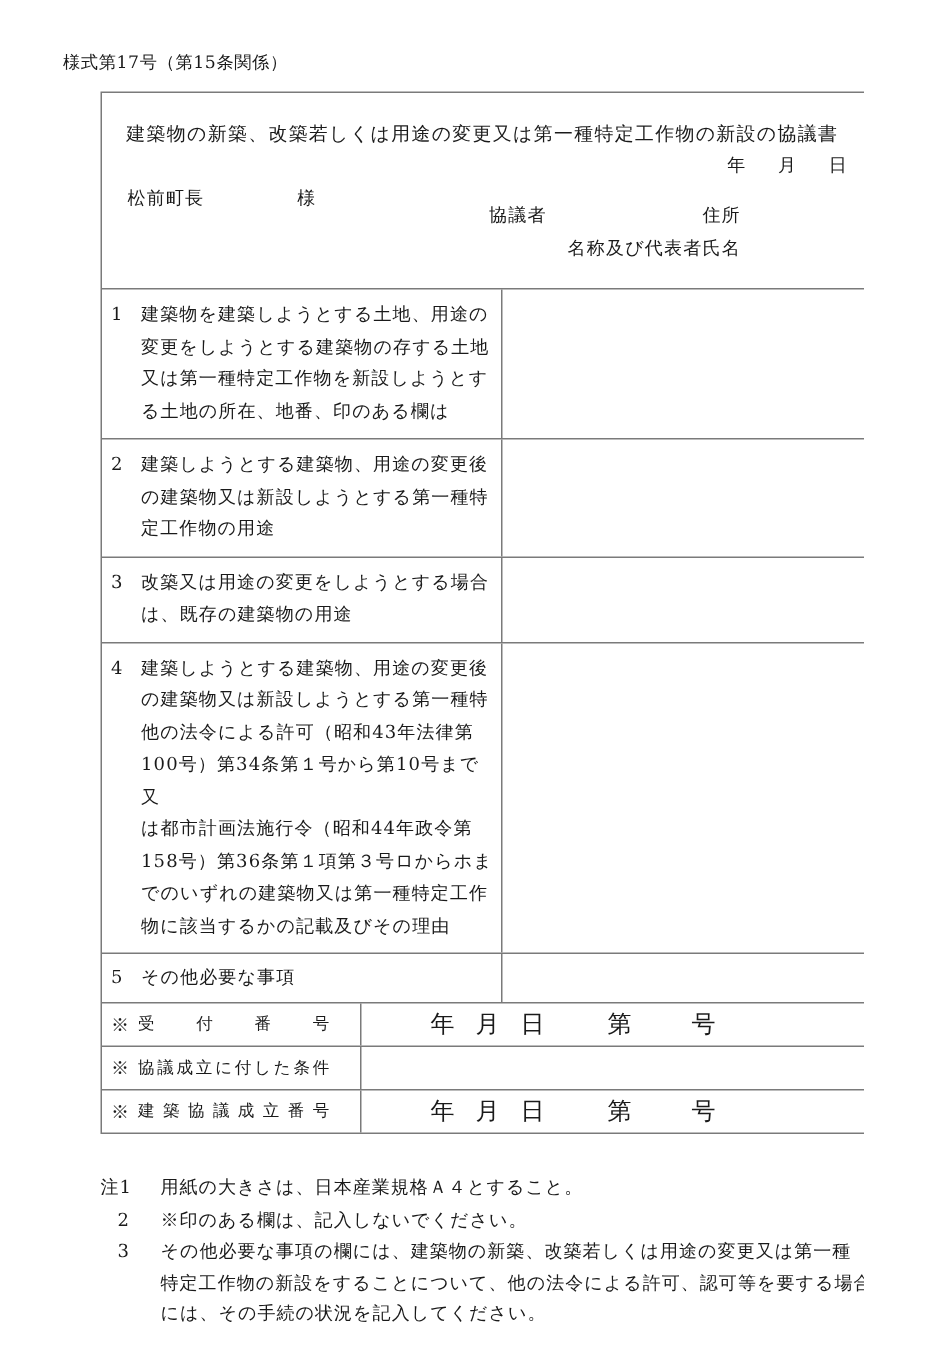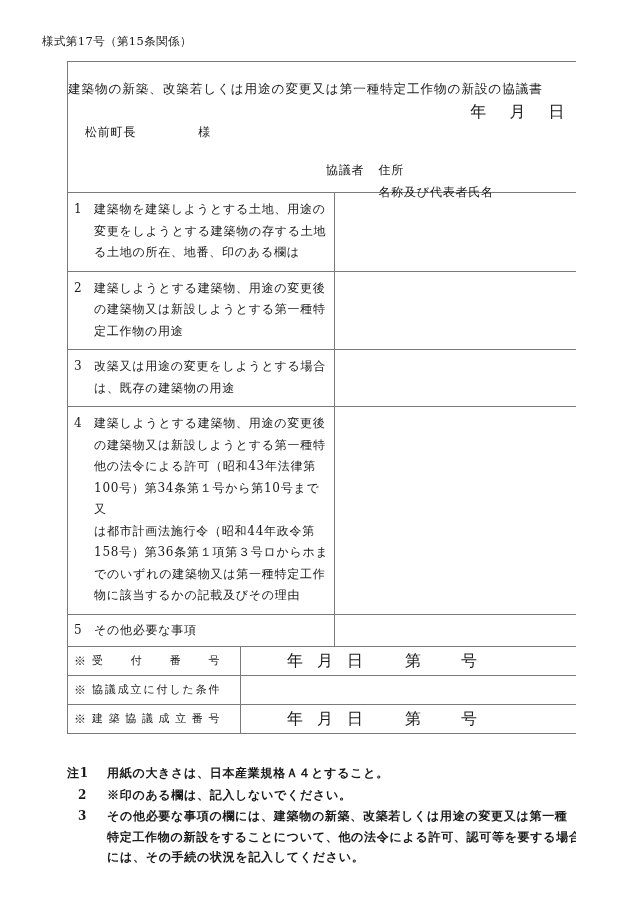--- a/index.html
+++ b/index.html
@@ -49,52 +49,54 @@
   .head-sec {
     position: relative;
     height: 131px;
     border-bottom: 1px solid #7a7a7a;
     box-sizing: border-box;
   }
   .doc-title {
     position: absolute;
     left: 0; right: 4px;
     top: 19px;
+    text-align: center;
     font-size: 12.6px;
     letter-spacing: 0.9px;
     white-space: nowrap;
   }
   .title-date {
     position: absolute;
     right: 14px;
     top: 40px;
-    font-size: 16px;
+    font-size: 12px;
     letter-spacing: 0.5px;
     white-space: nowrap;
   }
   .title-date span { margin-left: 17px; }
   .title-date span:first-child { margin-left: 0; }
 
   .addressee {
     position: absolute;
     left: 17px;
     top: 62px;
     font-size: 12px;
     letter-spacing: 0.8px;
     white-space: nowrap;
   }
   .addressee .sama { margin-left: 62px; }
 
   .applicant {
     position: absolute;
     left: 258px;
-    top: 100px;
+    top: 73px;
     font-size: 12px;
     letter-spacing: 0.8px;
     white-space: nowrap;
+    text-align: right;
   }
   .applicant .ap-label {
     display: inline-block;
     vertical-align: top;
   }
   .applicant .ap-vals {
     display: inline-block;
     vertical-align: top;
     margin-left: 14px;
   }
@@ -228,20 +230,21 @@
         </span>
       </div>
     </div>
 
     <div class="row">
       <div class="cell-label">
         <div class="idx">1</div>
         <div class="ltxt">
           <div>建築物を建築しようとする土地、用途の</div>
           <div>変更をしようとする建築物の存する土地</div>
+          <div>又は第一種特定工作物を新設しようとす</div>
           <div>る土地の所在、地番、印のある欄は</div>
         </div>
       </div>
       <div class="cell-value"></div>
     </div>
 
     <div class="row">
       <div class="cell-label">
         <div class="idx">2</div>
         <div class="ltxt">
@@ -320,21 +323,21 @@
       </div>
       <div class="cell-value">
         <div class="datefields">
           <span class="f-y">年</span><span class="f-m">月</span><span class="f-d">日</span><span class="f-n">第</span><span>号</span>
         </div>
       </div>
     </div>
 
   </div>
 
-  <div class="notes" id="notes-block" style="top: 763px; font-weight: bold;">
+  <div class="notes" id="notes-block" style="top: 781px;">
 
     <div class="note">
       <div class="note-head"><span>注</span><span>1</span></div>
       <div class="note-body">
         <span class="cont">用紙の大きさは、日本産業規格Ａ４とすること。</span>
       </div>
     </div>
 
     <div class="note">
       <div class="note-head indent">2</div>

